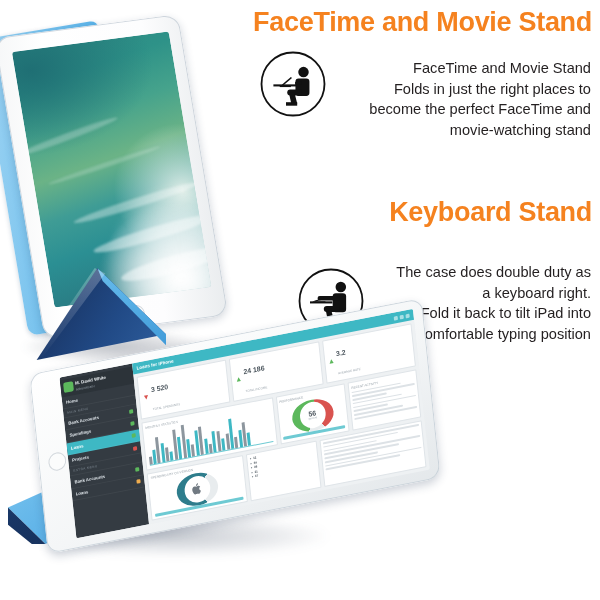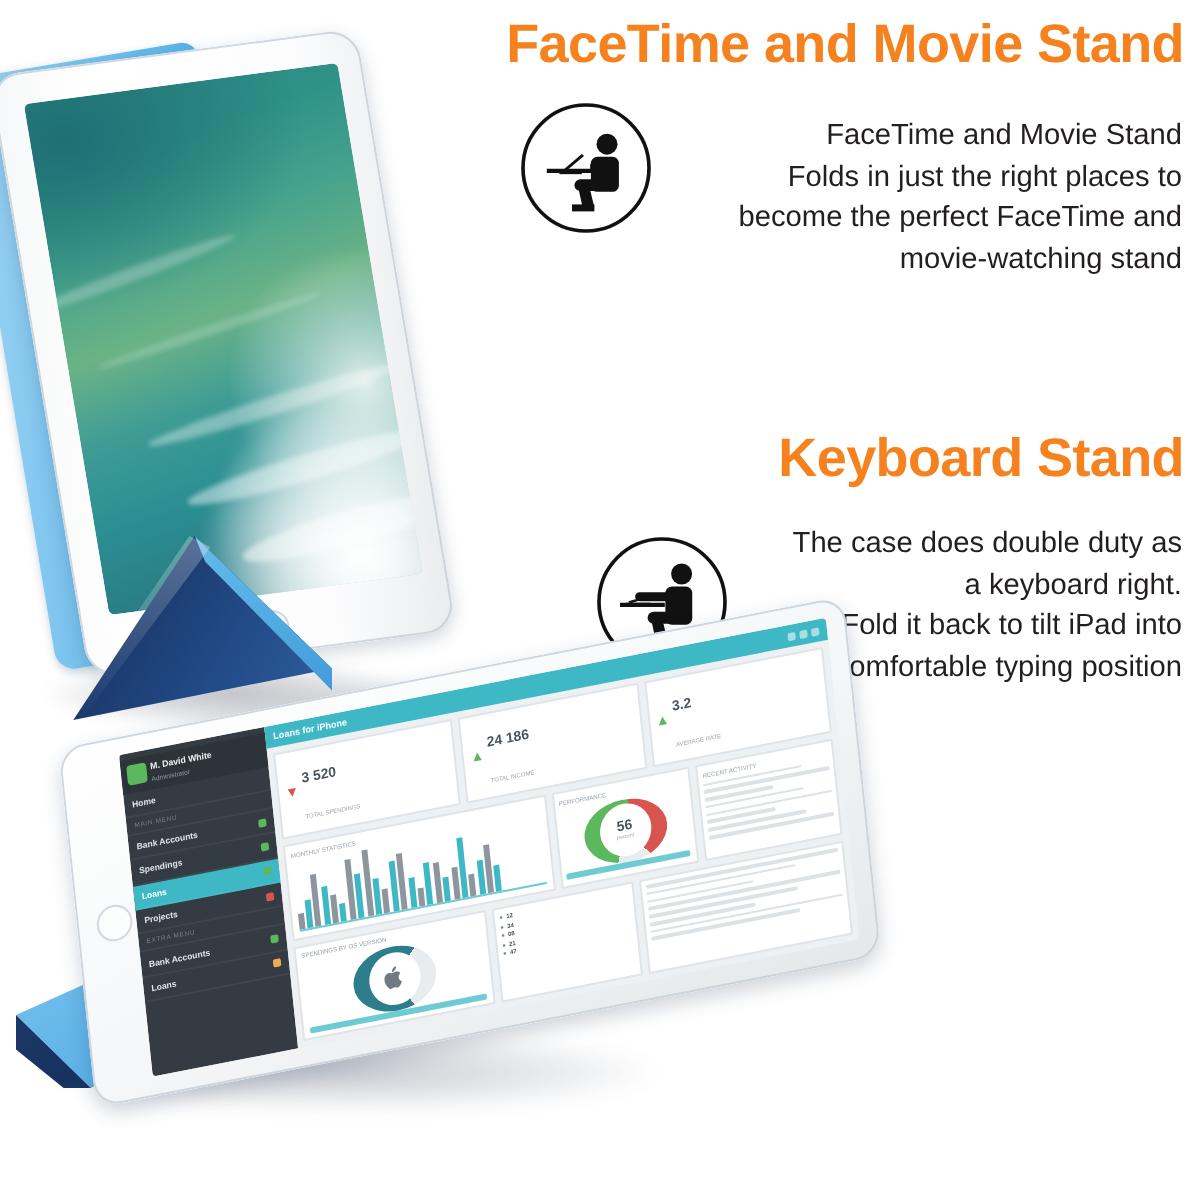--- a/index.html
+++ b/index.html
@@ -18,21 +18,21 @@
     position:absolute;
     color:#F5821F;
     font-size:27px;
     font-weight:bold;
     letter-spacing:-0.3px;
     text-align:right;
     white-space:nowrap;
     line-height:1.05;
   }
   #title-1{ right:8px; top:8px; }
-  #title-2{ right:8px; top:215px; }
+  #title-2{ right:8px; top:198px; }
 
   .feature-body{
     position:absolute;
     color:#231f20;
     font-size:14.6px;
     line-height:1.42;
     text-align:right;
     white-space:pre-line;
   }
   #body-1{ right:9px; top:58px; width:240px; }

